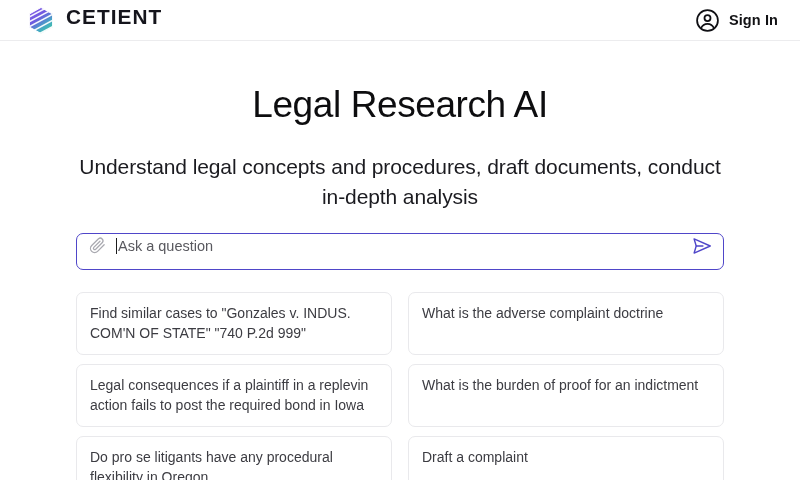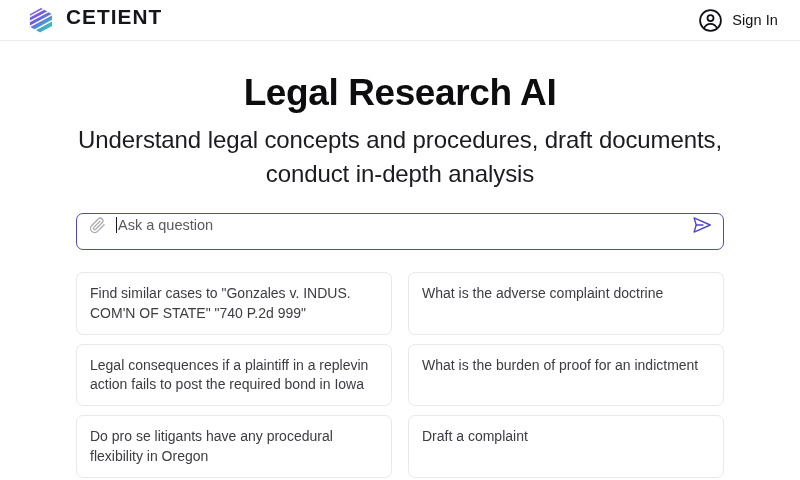--- a/index.html
+++ b/index.html
@@ -58,47 +58,47 @@
     display: flex;
     align-items: center;
     gap: 9px;
     cursor: pointer;
   }
 
   .signin-icon { width: 25px; height: 25px; display: block; }
 
   .signin-label {
     font-size: 14.5px;
-    font-weight: 400;
+    font-weight: 700;
     color: #111114;
     letter-spacing: 0.1px;
   }
 
   
   .main {
     padding-top: 0;
   }
 
   .title {
     text-align: center;
     font-size: 37px;
-    font-weight: 700;
+    font-weight: 400;
     letter-spacing: -0.4px;
     color: #0d0d0f;
-    margin-top: 32px;
+    margin-top: 44px;
     line-height: 1.1;
   }
 
   .subtitle {
     text-align: center;
-    font-size: 24px;
+    font-size: 21px;
     font-weight: 400;
     color: #1b1b20;
     line-height: 1.42;
-    margin-top: 9px;
+    margin-top: 26px;
     padding: 0 70px;
     letter-spacing: -0.1px;
   }
 
   
   .searchbar-wrap {
     padding: 0 76px;
     margin-top: 22px;
   }
 

